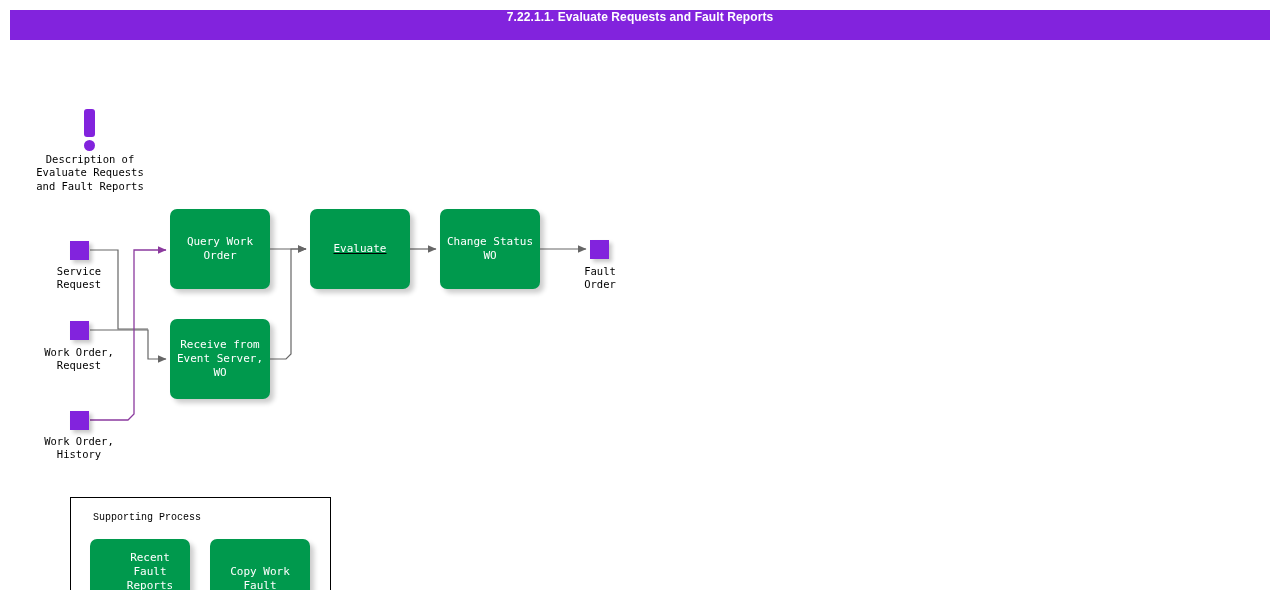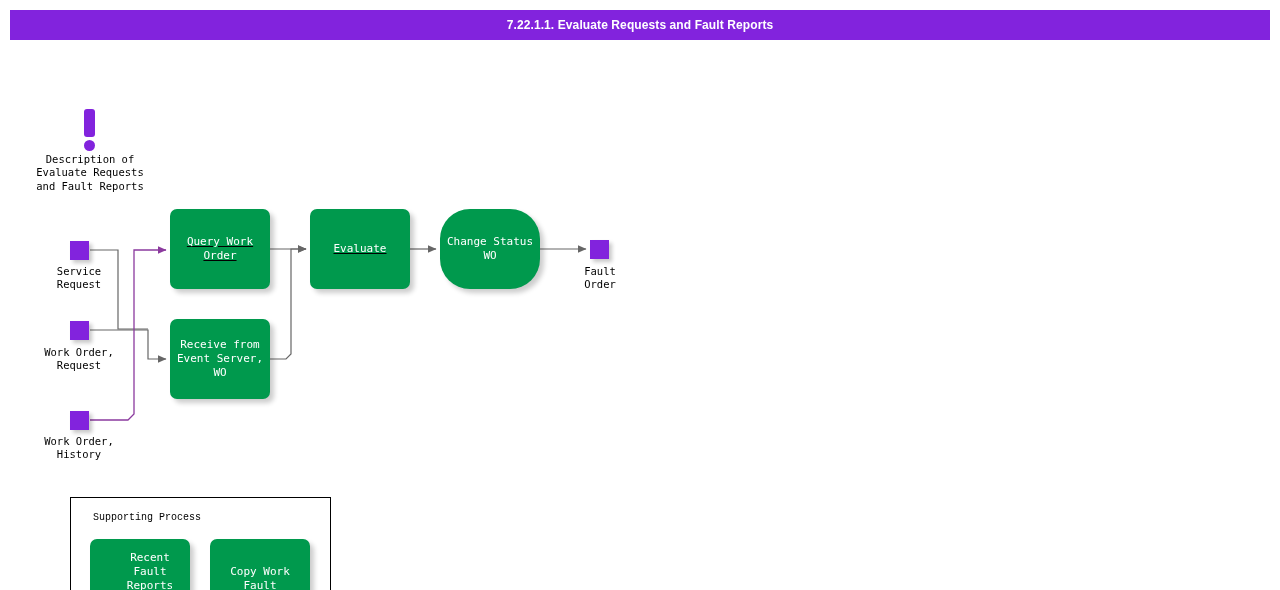--- a/index.html
+++ b/index.html
@@ -17,21 +17,21 @@
 
   
   .header-bar {
     position: absolute;
     left: 10px;
     top: 10px;
     width: 1260px;
     height: 30px;
     background: #8223dd;
     display: flex;
-    align-items: center;
+    align-items: flex-start;
     justify-content: center;
   }
   .header-title {
     color: #ffffff;
     font-family: "Liberation Sans", sans-serif;
     font-size: 12px;
     font-weight: bold;
     letter-spacing: 0.1px;
     white-space: nowrap;
   }
@@ -219,36 +219,36 @@
 Request</div>
 
   <div class="data-node" style="left:70px; top:352px;"></div>
   <div class="node-label" style="left:19px; top:376px; width:120px;">Work Order,
 History</div>
 
   <div class="data-node" style="left:590px; top:181px;"></div>
   <div class="node-label" style="left:540px; top:206px; width:120px;">Fault
 Order</div>
 
-  <div class="proc-box" style="left:170px; top:150px; width:100px; height:80px;text-decoration:underline;">
+  <div class="proc-box" style="left:170px; top:150px; width:100px; height:80px;">
     <span class="proc-label">Query Work
 Order</span>
   </div>
 
   <div class="proc-box" style="left:170px; top:260px; width:100px; height:80px;">
     <span class="proc-label">Receive from
 Event Server,
 WO</span>
   </div>
 
   <div class="proc-box" style="left:310px; top:150px; width:100px; height:80px;text-decoration:underline;">
     <span class="proc-label">Evaluate</span>
   </div>
 
-  <div class="proc-box" style="left:440px; top:150px; width:100px; height:80px;border-radius:30px;">
+  <div class="proc-box" style="left:440px; top:150px; width:100px; height:80px;">
     <span class="proc-label">Change Status
 WO</span>
   </div>
 
   <div class="support-frame"></div>
   <div class="support-title">Supporting Process</div>
 
   <div class="proc-box" style="left:90px; top:480px; width:100px; height:80px;padding-left:24px;">
     <span class="proc-label">Recent Fault
 Reports Widget</span>

